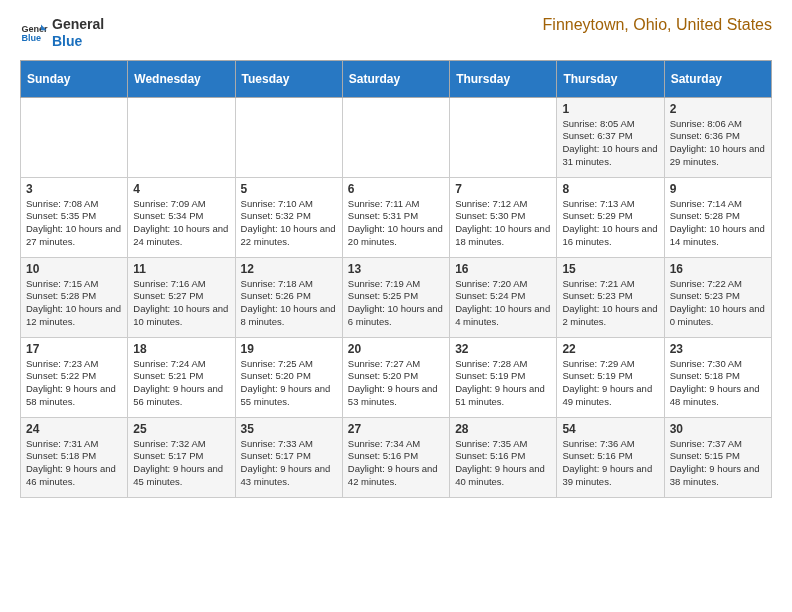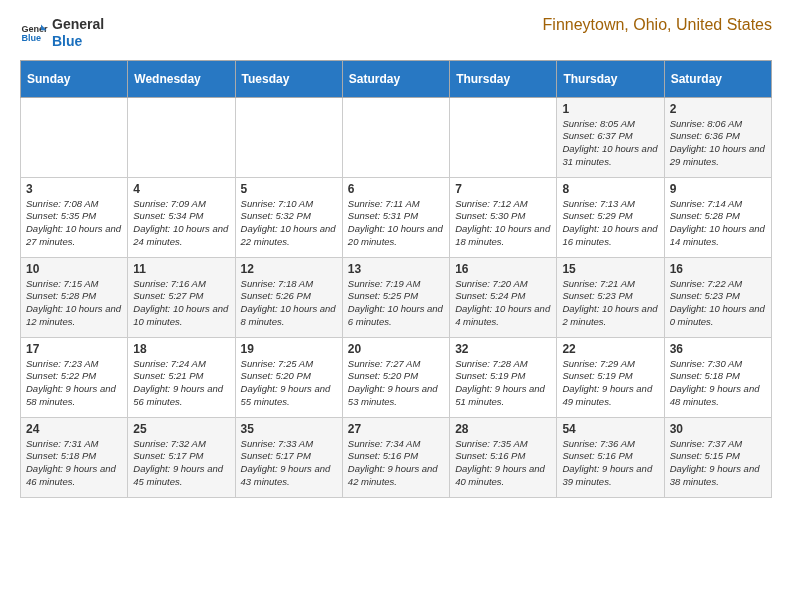--- a/index.html
+++ b/index.html
@@ -80,21 +80,20 @@
     .day-num {
       font-size: 12px;
       font-weight: bold;
       display: block;
       margin-bottom: 2px;
     }
     .cell-content {
       font-size: 9.5px;
       line-height: 1.35;
       color: #333;
-      font-style: italic;
     }
     .empty-cell {
       background: #fff !important;
     }
   </style>
 </head>
 <body>
 
 <div class="page">
   <div class="header">
@@ -222,21 +221,21 @@
           </td>
           <td>
             <span class="day-num">32</span>
             <div class="cell-content">Sunrise: 7:28 AM<br>Sunset: 5:19 PM<br>Daylight: 9 hours and 51 minutes.</div>
           </td>
           <td>
             <span class="day-num">22</span>
             <div class="cell-content">Sunrise: 7:29 AM<br>Sunset: 5:19 PM<br>Daylight: 9 hours and 49 minutes.</div>
           </td>
           <td>
-            <span class="day-num">36</span>
+            <span class="day-num">23</span>
             <div class="cell-content">Sunrise: 7:30 AM<br>Sunset: 5:18 PM<br>Daylight: 9 hours and 48 minutes.</div>
           </td>
         </tr>
         <tr>
           <td>
             <span class="day-num">24</span>
             <div class="cell-content">Sunrise: 7:31 AM<br>Sunset: 5:18 PM<br>Daylight: 9 hours and 46 minutes.</div>
           </td>
           <td>
             <span class="day-num">25</span>

